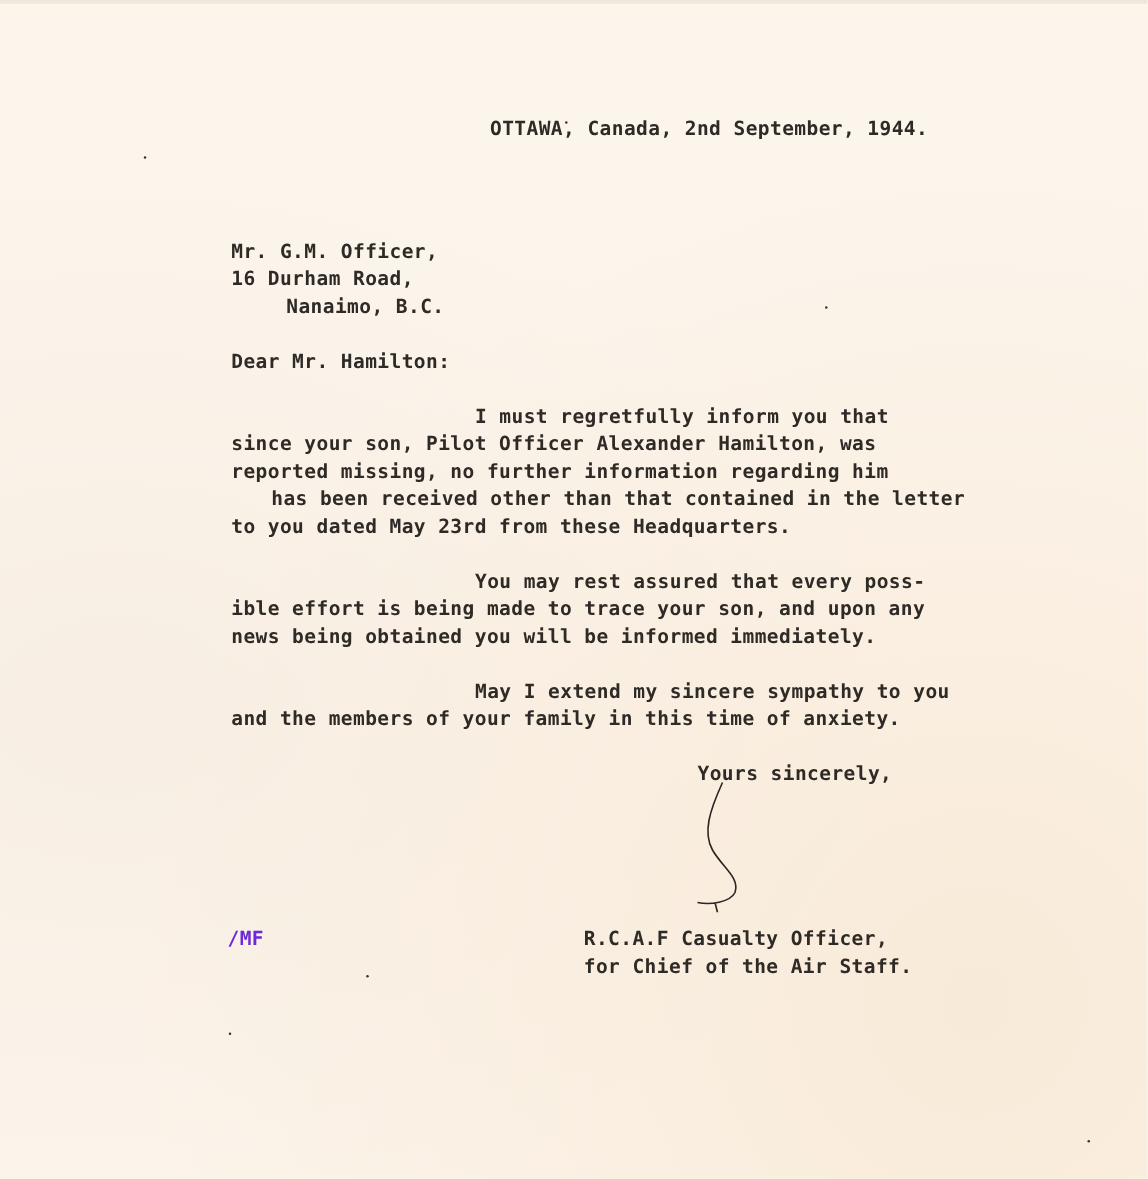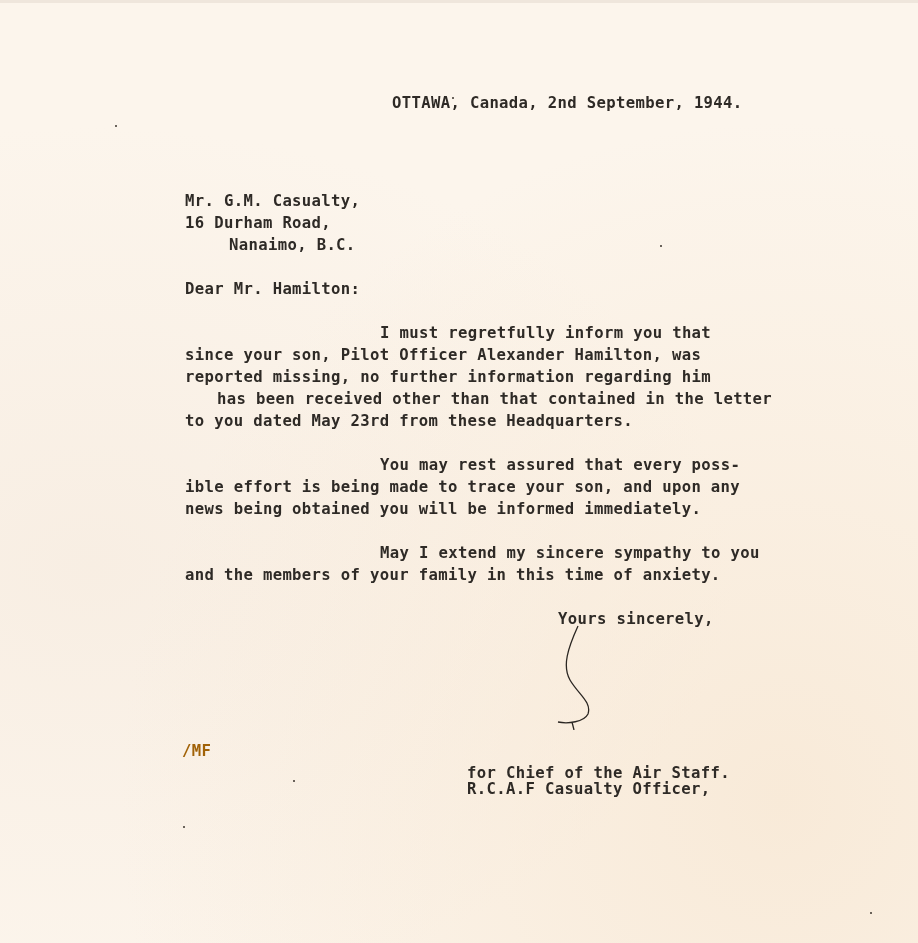--- a/index.html
+++ b/index.html
@@ -32,21 +32,21 @@
   }
 </style>
 </head>
 <body>
 
 <div class="paper"></div>
 <div class="edge-top"></div>
 
 <div class="line" style="left:392px; top:60px;margin-top:32px;">OTTAWA, Canada, 2nd September, 1944.</div>
 
-<div class="line" style="left:185px; top:190px;">Mr. G.M. Casualty,</div>
+<div class="line" style="left:185px; top:190px;">Mr. G.M. Officer,</div>
 <div class="line" style="left:185px; top:212px;text-align:center;">16 Durham Road,</div>
 <div class="line" style="left:185px; top:234px;margin-left:44px;">Nanaimo, B.C.</div>
 
 <div class="line" style="left:185px; top:278px;">Dear Mr. Hamilton:</div>
 
 <div class="line" style="left:380px; top:322px;">I must regretfully inform you that</div>
 <div class="line" style="left:185px; top:344px;">since your son, Pilot Officer Alexander Hamilton, was</div>
 <div class="line" style="left:185px; top:366px;">reported missing, no further information regarding him</div>
 <div class="line" style="left:185px; top:388px;margin-left:32px;">has been received other than that contained in the letter</div>
 <div class="line" style="left:185px; top:410px;">to you dated May 23rd from these Headquarters.</div>
@@ -57,23 +57,23 @@
 
 <div class="line" style="left:380px; top:542px;">May I extend my sincere sympathy to you</div>
 <div class="line" style="left:185px; top:564px;">and the members of your family in this time of anxiety.</div>
 
 <div class="line" style="left:522px; top:608px;margin-left:36px;">Yours sincerely,</div>
 
 <svg class="sig" viewBox="0 0 60 112">
   <path d="M30 8 C 20 30, 14 48, 22 62 C 30 76, 44 84, 40 96 C 36 104, 20 106, 10 104 M 24 104 L 26 112" fill="none" stroke="#2a2622" stroke-width="1.3"></path>
 </svg>
 
-<div class="line" style="left:182px; top:740px; color:#a16207;">/MF</div>
+<div class="line" style="left:182px; top:740px; color:#6d28d9;">/MF</div>
 
-<div class="line" style="left:467px; top:740px;margin-top:38px;">R.C.A.F Casualty Officer,</div>
+<div class="line" style="left:467px; top:740px;">R.C.A.F Casualty Officer,</div>
 <div class="line" style="left:467px; top:762px;">for Chief of the Air Staff.</div>
 
 <div class="speck" style="left:115px; top:125px;"></div>
 <div class="speck" style="left:452px; top:97px;"></div>
 <div class="speck" style="left:660px; top:245px;"></div>
 <div class="speck" style="left:293px; top:780px;"></div>
 <div class="speck" style="left:870px; top:912px;"></div>
 <div class="speck" style="left:183px; top:826px;"></div>
 
 </body></html>

